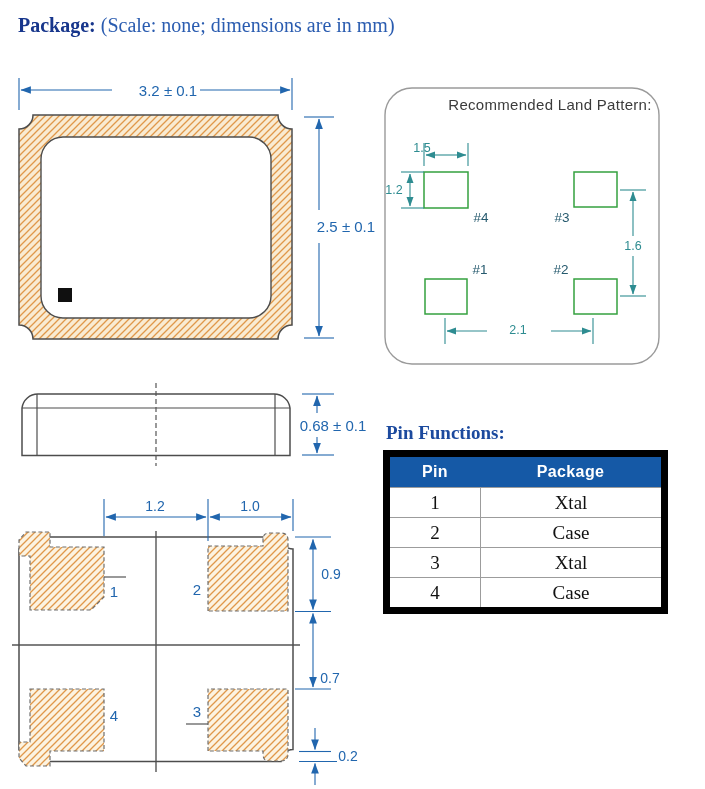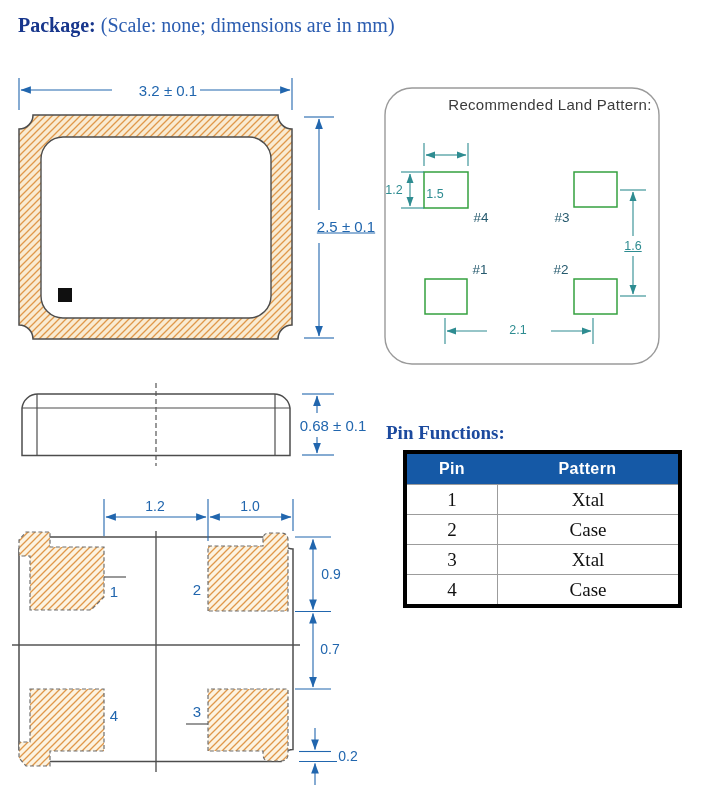--- a/index.html
+++ b/index.html
@@ -13,26 +13,26 @@
 
   .doc-title { font-family:"Liberation Serif", serif; font-size:20px; white-space:nowrap; }
   .doc-title .t1 { color:#17368c; font-weight:bold; }
   .doc-title .t2 { color:#2a5cb0; }
 
   .dimb   { color:#2166ae; font-size:15px; }
   .dimb-sm{ color:#2166ae; font-size:14px; }
   .dimt   { color:#2e8c91; font-size:12.5px; }
   .padlbl { color:#265a6e; font-size:13.5px; }
   .pinlbl { color:#2166ae; font-size:15px; }
-  .wbg    { background:#ffffff; padding:0 3px;text-decoration:underline; }
+  .wbg    { background:#ffffff; padding:0 3px; }
 
   .lp-title { font-size:15px; color:#3b3b3b; letter-spacing:0.3px; }
   .pf-title { font-family:"Liberation Serif", serif; font-weight:bold; font-size:19px; color:#1c4a9e; white-space:nowrap; }
 
-  .pf-table { left:383px; top:450px; width:271px; border:4px solid #000000; background:#fff;margin-left:20px; }
+  .pf-table { left:383px; top:450px; width:271px; border:7px solid #000000; background:#fff; }
   .pf-head { display:flex; height:30px; background:#1559a6; color:#ffffff;
              font-weight:bold; font-size:16px; letter-spacing:0.4px; }
   .pf-row  { display:flex; height:29px; border-top:1px solid #9c9c9c;
              font-family:"Liberation Serif", serif; font-size:19px; color:#111111; }
   .cell { display:flex; align-items:center; justify-content:center; }
   .c1 { width:90px; }
   .pf-row .c1 { border-right:1px solid #9c9c9c; }
   .c2 { flex:1; }
 </style>
 </head>
@@ -155,47 +155,47 @@
 
   <div class="abs doc-title" style="left:18px; top:14px;">
     <span class="t1">Package:</span>
     <span class="t2">(Scale: none; dimensions are in mm)</span>
   </div>
 
   <div class="abs ctr dimb" style="left:156px; top:90px;margin-left:12px;">3.2 ± 0.1</div>
   <div class="abs ctr dimb wbg" style="left:346px; top:226px;">2.5 ± 0.1</div>
 
   <div class="abs ctr lp-title" style="left:522px; top:104px;margin-left:28px;">Recommended Land Pattern:</div>
-  <div class="abs ctr dimt" style="left:435px; top:148px;margin-top:46px;">1.5</div>
+  <div class="abs ctr dimt" style="left:422px; top:148px;">1.5</div>
   <div class="abs ctr dimt" style="left:394px; top:190px;">1.2</div>
   <div class="abs ctr dimt wbg" style="left:633px; top:246px;">1.6</div>
   <div class="abs ctr dimt" style="left:518px; top:330px;">2.1</div>
   <div class="abs ctr padlbl" style="left:481px; top:217px;">#4</div>
   <div class="abs ctr padlbl" style="left:562px; top:217px;">#3</div>
   <div class="abs ctr padlbl" style="left:480px; top:269px;">#1</div>
   <div class="abs ctr padlbl" style="left:561px; top:269px;">#2</div>
 
   <div class="abs ctr dimb" style="left:333px; top:425px;">0.68 ± 0.1</div>
 
   <div class="abs ctr dimb-sm" style="left:155px; top:506px;">1.2</div>
   <div class="abs ctr dimb-sm" style="left:250px; top:506px;text-align:right;">1.0</div>
   <div class="abs ctr dimb-sm" style="left:331px; top:574px;">0.9</div>
-  <div class="abs ctr dimb-sm" style="left:330px; top:649px;">0.7</div>
+  <div class="abs ctr dimb-sm" style="left:330px; top:678px;">0.7</div>
   <div class="abs ctr dimb-sm" style="left:348px; top:756px;">0.2</div>
   <div class="abs ctr pinlbl" style="left:114px; top:591px;">1</div>
   <div class="abs ctr pinlbl" style="left:197px; top:589px;">2</div>
   <div class="abs ctr pinlbl" style="left:114px; top:715px;">4</div>
   <div class="abs ctr pinlbl" style="left:197px; top:711px;">3</div>
 
   <div class="abs pf-title" style="left:386px; top:422px;">Pin Functions:</div>
 
   <div class="abs pf-table">
     <div class="pf-head">
       <div class="cell c1">Pin</div>
-      <div class="cell c2">Pattern</div>
+      <div class="cell c2">Package</div>
     </div>
     <div class="pf-row">
       <div class="cell c1">1</div>
       <div class="cell c2">Xtal</div>
     </div>
     <div class="pf-row">
       <div class="cell c1">2</div>
       <div class="cell c2">Case</div>
     </div>
     <div class="pf-row">

